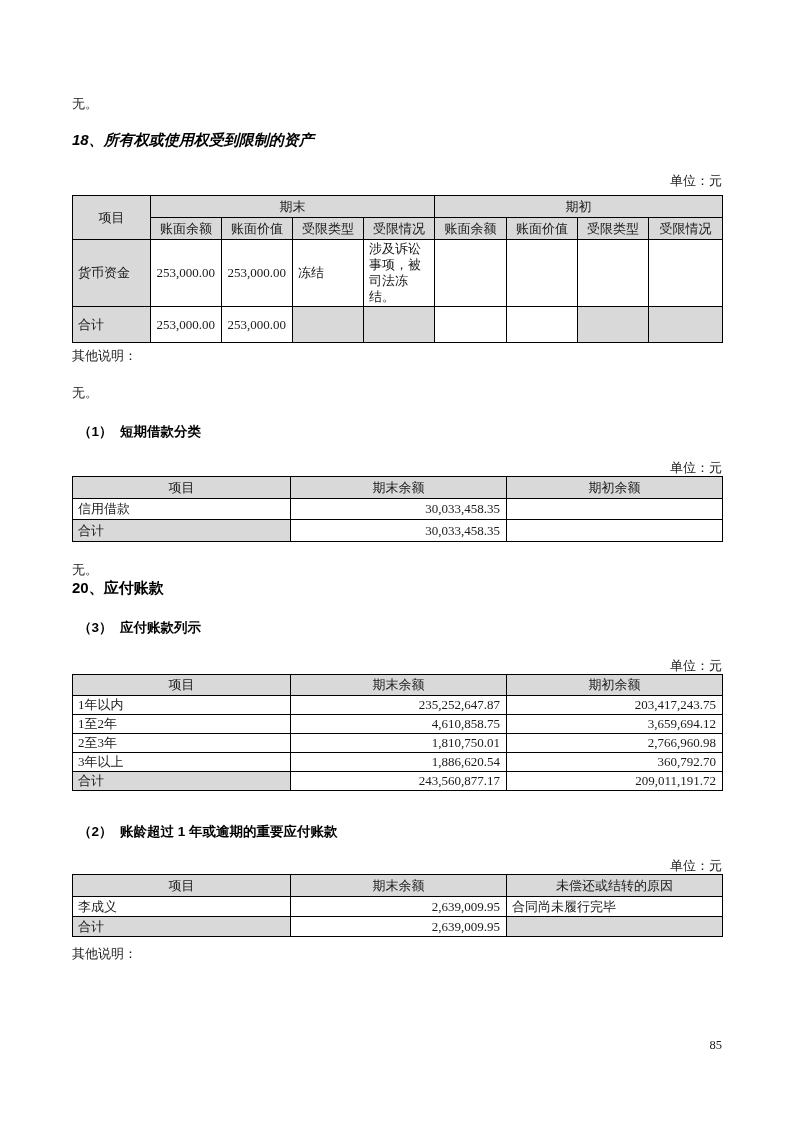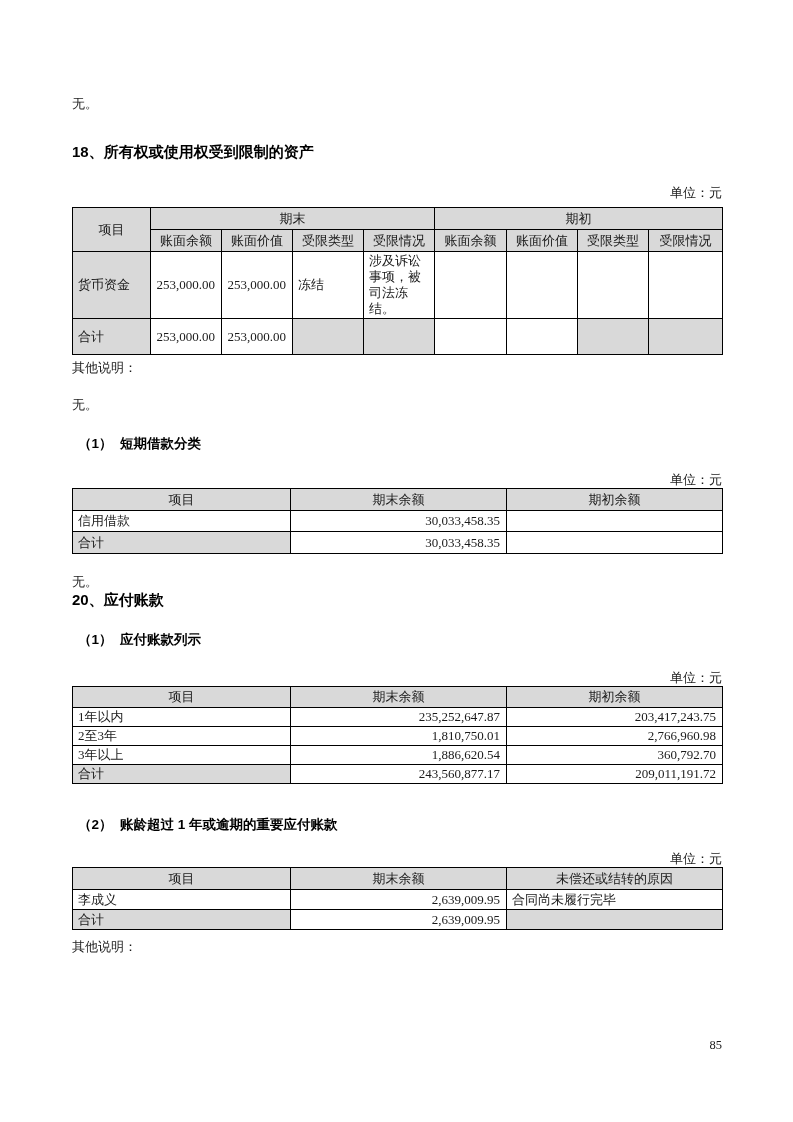--- a/index.html
+++ b/index.html
@@ -39,21 +39,21 @@
     overflow: hidden;
   }
   .shade { background: #d9d9d9; }
   .c { text-align: center; }
   .l { text-align: left; }
   .r { text-align: right; padding-right: 6px !important; }
   .brk { word-break: break-all; }
 
   
   #intro-note   { margin-top: 96px; }
-  #h18          { margin-top: 31px; }
+  #h18          { margin-top: 19px; font-style: italic; }
   #u18          { margin-top: 24px; }
   #t18          { margin-top: 6px; }
   #other18l     { margin-top: 5px; }
   #other18v     { margin-top: 21px; }
   #h19          { margin-top: 19px; }
   #h19s         { margin-top: 22px; }
   #u19          { margin-top: 20px; }
   #note19l      { margin-top: 8px; }
   #note19v      { margin-top: 20px; }
   #h20          { margin-top: 1px; }
@@ -159,41 +159,46 @@
         <td class="shade l">合计</td>
         <td class="r">30,033,458.35</td>
         <td class="r"></td>
       </tr>
     </tbody>
       </table>
 
     <p id="note19v" class="body-text">无。</p>
 
     <h2 id="h20" class="h-main">20、应付账款</h2>
-    <h3 id="h20s1" class="h-sub">（1）  应付账款列示</h3>
+    <h3 id="h20s1" class="h-sub">（3）  应付账款列示</h3>
     <p id="u20a" class="unit">单位：元</p>
 
     <table id="t20a" class="doc-table">
       <colgroup>
           <col style="width:218px">
           <col style="width:216px">
           <col style="width:216px">
         </colgroup>
       <tbody>
           <tr style="height:21px">
         <td class="shade c">项目</td>
         <td class="shade c">期末余额</td>
         <td class="shade c">期初余额</td>
       </tr>
       <tr style="height:17px">
         <td class="l">1年以内</td>
         <td class="r">235,252,647.87</td>
         <td class="r">203,417,243.75</td>
       </tr>
       <tr style="height:17px">
+        <td class="l">1至2年</td>
+        <td class="r">4,610,858.75</td>
+        <td class="r">3,659,694.12</td>
+      </tr>
+      <tr style="height:17px">
         <td class="l">2至3年</td>
         <td class="r">1,810,750.01</td>
         <td class="r">2,766,960.98</td>
       </tr>
       <tr style="height:18px">
         <td class="l">3年以上</td>
         <td class="r">1,886,620.54</td>
         <td class="r">360,792.70</td>
       </tr>
       <tr style="height:18px">

